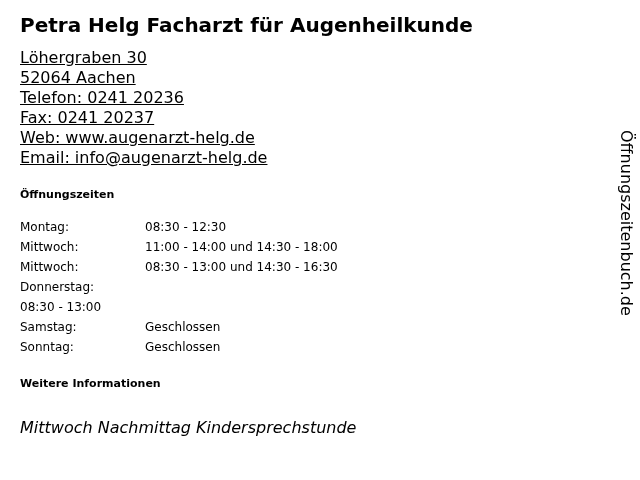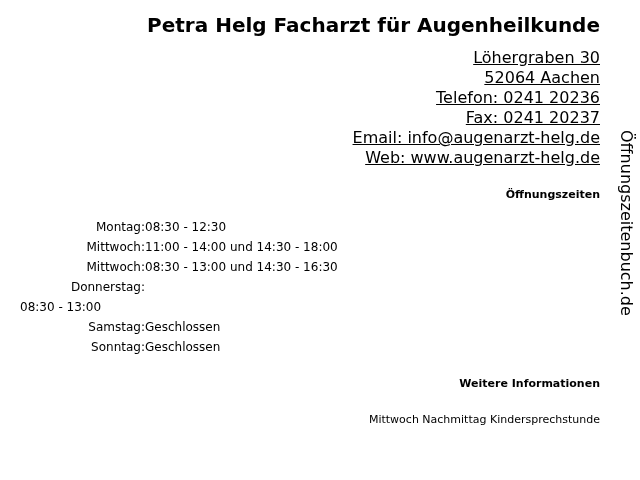--- a/index.html
+++ b/index.html
@@ -8,21 +8,20 @@
     background: #ffffff;
     color: #000000;
     font-family: "DejaVu Sans", sans-serif;
   }
   .viewport {
     position: relative;
     width: 640px;
     height: 480px;
     overflow: hidden;
     background: #ffffff;
-    text-align: right;
   }
   .page {
     padding: 6px 40px 0 20px;
   }
   h1.title {
     font-size: 20px;
     font-weight: bold;
     line-height: 25px;
     margin: 7px 0 10px 0;
   }
@@ -42,24 +41,25 @@
     display: flex;
     font-size: 12px;
     line-height: 20px;
     white-space: nowrap;
   }
   .hours-day {
     width: 125px;
     flex: 0 0 125px;
   }
   .info-text {
-    font-size: 11px;
+    font-size: 16px;
     line-height: 20px;
-    margin-top: 16px;
+    margin-top: 24px;
     white-space: nowrap;
+    font-style: italic;
   }
   .watermark {
     position: absolute;
     top: 130px;
     right: 6px;
     writing-mode: vertical-rl;
     font-size: 16px;
     line-height: 1;
     letter-spacing: 0;
     color: #000000;
@@ -72,22 +72,22 @@
 
   <div class="page">
 
     <h1 class="title">Petra Helg Facharzt für Augenheilkunde</h1>
 
     <div>
       <div class="contact-line">Löhergraben 30</div>
       <div class="contact-line">52064 Aachen</div>
       <div class="contact-line">Telefon: 0241 20236</div>
       <div class="contact-line">Fax: 0241 20237</div>
+      <div class="contact-line">Web: www.augenarzt-helg.de</div>
       <div class="contact-line">Email: info@augenarzt-helg.de</div>
-      <div class="contact-line">Web: www.augenarzt-helg.de</div>
     </div>
 
     <h2 class="section-heading">Öffnungszeiten</h2>
 
     <div>
       <div class="hours-row">
         <span class="hours-day">Montag:</span>
         <span class="hours-time">08:30 - 12:30</span>
       </div>
       <div class="hours-row">

